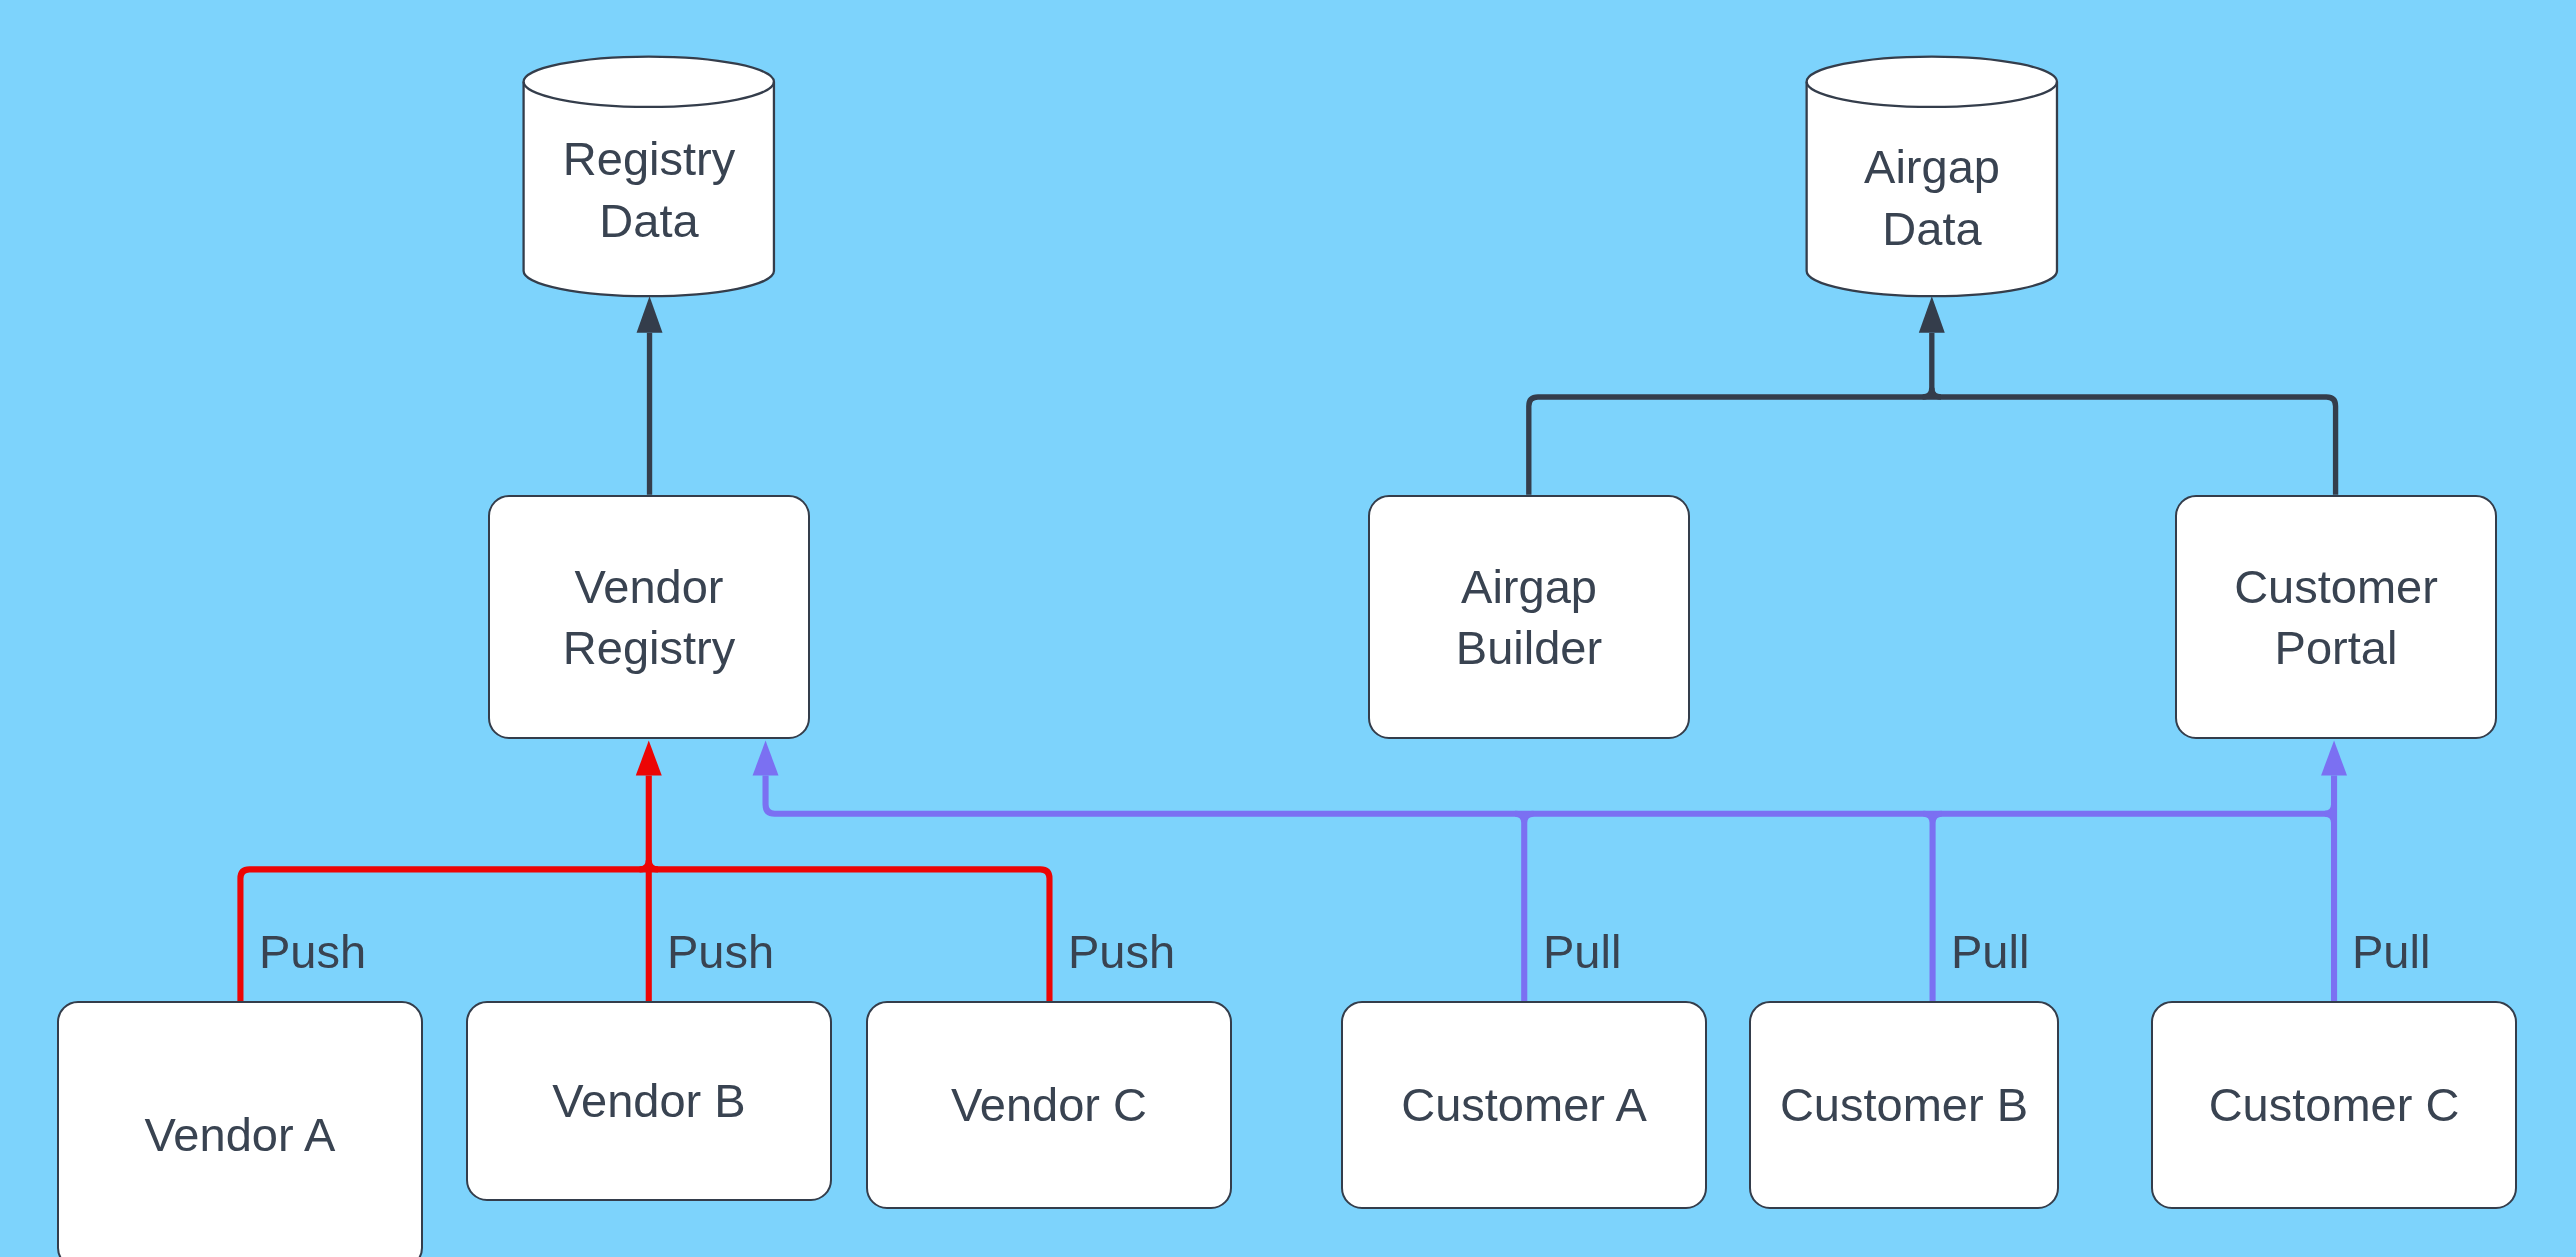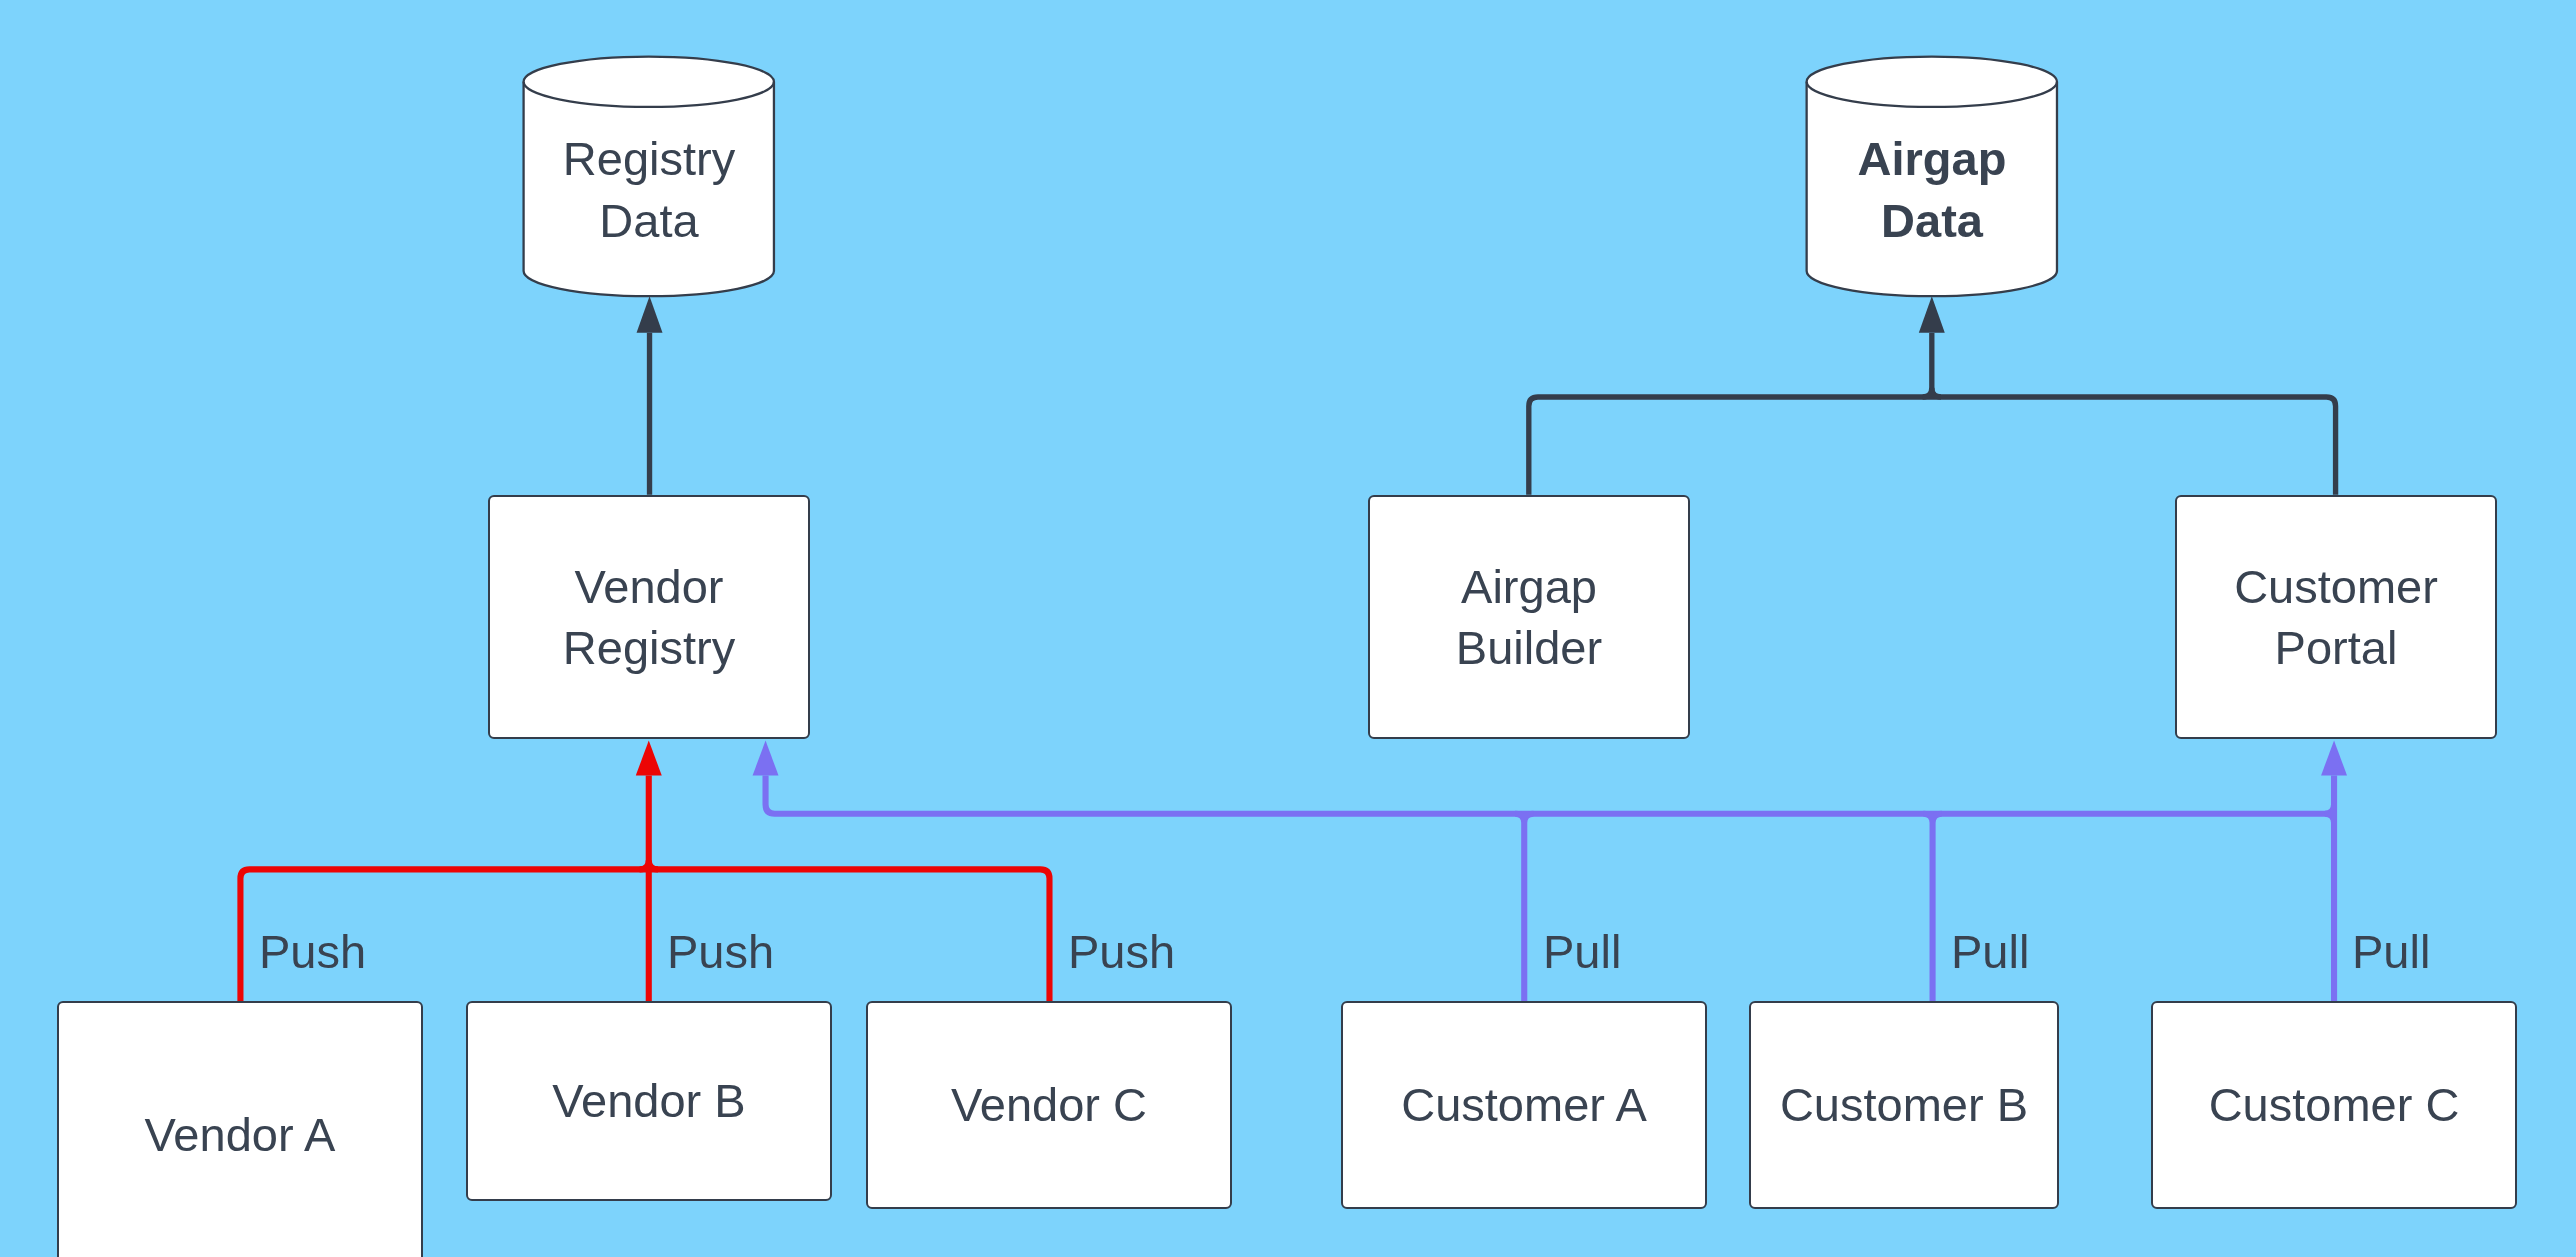--- a/index.html
+++ b/index.html
@@ -30,21 +30,21 @@
   .a-red    { fill: var(--push-line); stroke: none; }
   .a-purple { fill: var(--pull-line); stroke: none; }
   .cyl      { fill: var(--node-fill); stroke: var(--line); stroke-width: 3; }
   .cyl-rim  { fill: none; stroke: var(--line); stroke-width: 3; }
 
   .node {
     position: absolute;
     box-sizing: border-box;
     background: var(--node-fill);
     border: 2.3px solid var(--line);
-    border-radius: 6px;
+    border-radius: 21px;
     display: flex;
     align-items: center;
     justify-content: center;
     text-align: center;
     color: var(--text);
     font-size: 47px;
     line-height: 1.3;
   }
   .node .label { display: inline-block; }
   .node .label.narrow { max-width: 237px; }
@@ -98,21 +98,21 @@
 
     <path class="cyl" d="M686 107 A164 33 0 0 1 1014 107 L1014 355 A164 33 0 0 1 686 355 Z"></path>
     <path class="cyl-rim" d="M686 107 A164 33 0 0 0 1014 107"></path>
     <path class="cyl" d="M2367 107 A164 33 0 0 1 2695 107 L2695 355 A164 33 0 0 1 2367 355 Z"></path>
     <path class="cyl-rim" d="M2367 107 A164 33 0 0 0 2695 107"></path>
   </svg>
 
   <div class="cyl-label" style="left:524px; top:98px; width:250px; height:183px;">
     <span class="label">Registry Data</span>
   </div>
-  <div class="cyl-label" style="left:1807px; top:98px; width:250px; height:183px;font-weight:bold;">
+  <div class="cyl-label" style="left:1807px; top:106px; width:250px; height:183px;">
     <span class="label">Airgap Data</span>
   </div>
 
   <div class="node" style="left:488px; top:495px; width:322px; height:244px;">
     <span class="label narrow">Vendor Registry</span>
   </div>
   <div class="node" style="left:1368px; top:495px; width:322px; height:244px;">
     <span class="label narrow">Airgap Builder</span>
   </div>
   <div class="node" style="left:2175px; top:495px; width:322px; height:244px;">

